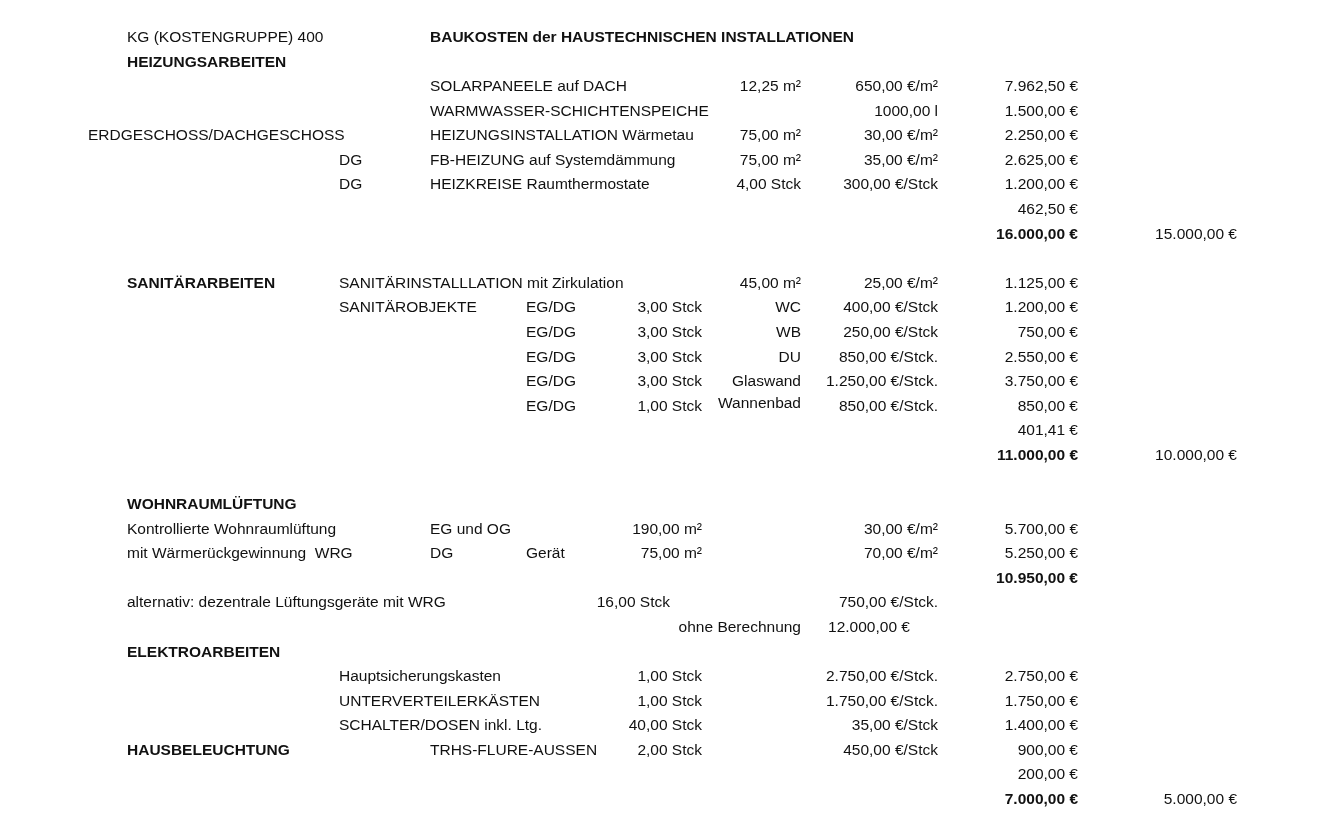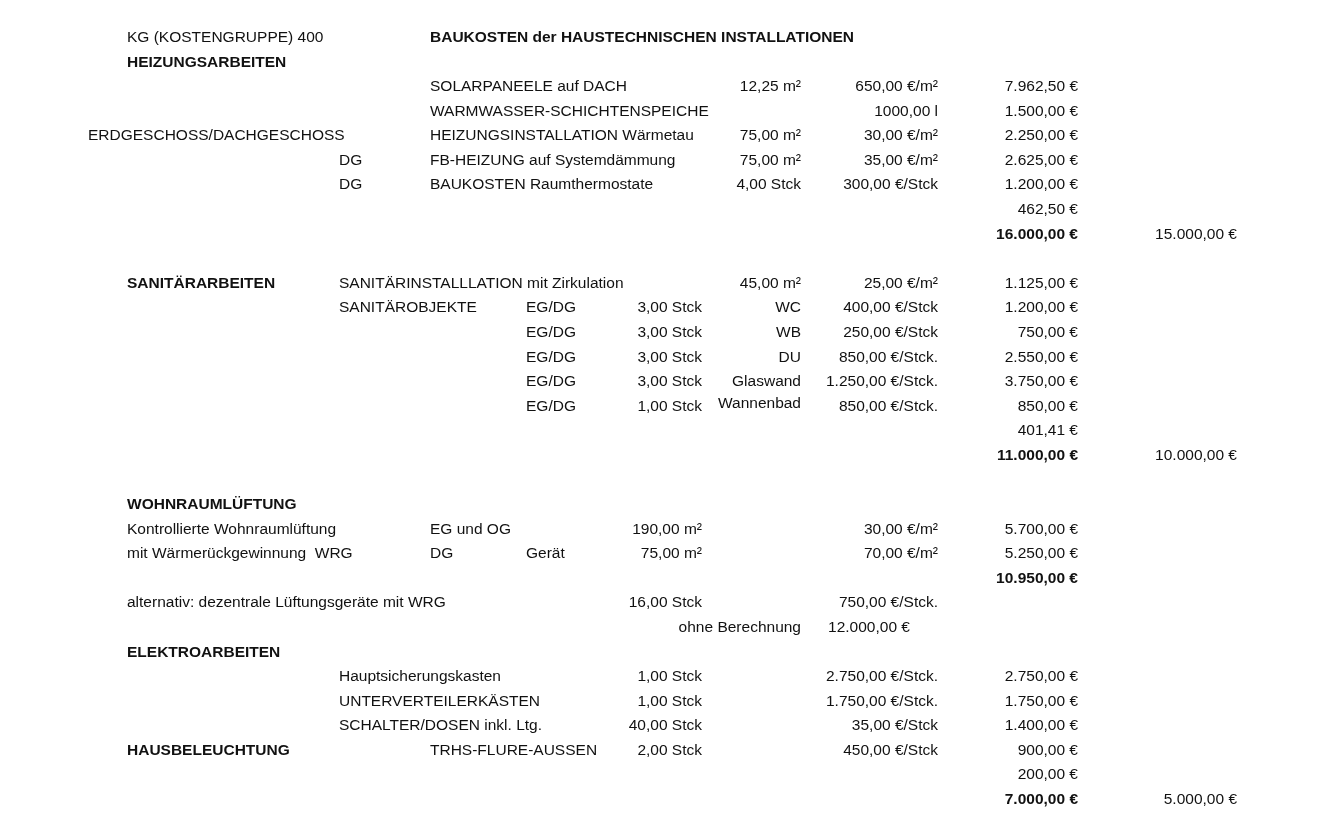--- a/index.html
+++ b/index.html
@@ -39,21 +39,21 @@
 </div>
 <div>
   <div class="t" style="left:339px;top:150px;">DG</div>
   <div class="t" style="left:430px;top:150px;">FB-HEIZUNG auf Systemdämmung</div>
   <div class="t r" style="left:700px;width:101px;top:150px;">75,00 m²</div>
   <div class="t r" style="left:800px;width:138px;top:150px;">35,00 €/m²</div>
   <div class="t r" style="left:960px;width:118px;top:150px;">2.625,00 €</div>
 </div>
 <div>
   <div class="t" style="left:339px;top:174px;">DG</div>
-  <div class="t" style="left:430px;top:174px;">BAUKOSTEN Raumthermostate</div>
+  <div class="t" style="left:430px;top:174px;">HEIZKREISE Raumthermostate</div>
   <div class="t r" style="left:700px;width:101px;top:174px;">4,00 Stck</div>
   <div class="t r" style="left:800px;width:138px;top:174px;">300,00 €/Stck</div>
   <div class="t r" style="left:960px;width:118px;top:174px;">1.200,00 €</div>
 </div>
 <div class="t r" style="left:960px;width:118px;top:199px;">462,50 €</div>
 <div class="t r b" style="left:940px;width:138px;top:224px;">16.000,00 €</div>
 <div class="t r" style="left:1100px;width:137px;top:224px;">15.000,00 €</div>
 
 <div class="t b" style="left:127px;top:273px;">SANITÄRARBEITEN</div>
 <div>
@@ -115,21 +115,21 @@
   <div class="t" style="left:127px;top:543px;white-space:pre;">mit Wärmerückgewinnung  WRG</div>
   <div class="t" style="left:430px;top:543px;">DG</div>
   <div class="t" style="left:526px;top:543px;">Gerät</div>
   <div class="t r" style="left:600px;width:102px;top:543px;">75,00 m²</div>
   <div class="t r" style="left:800px;width:138px;top:543px;">70,00 €/m²</div>
   <div class="t r" style="left:960px;width:118px;top:543px;">5.250,00 €</div>
 </div>
 <div class="t r b" style="left:940px;width:138px;top:568px;">10.950,00 €</div>
 <div>
   <div class="t" style="left:127px;top:592px;">alternativ: dezentrale Lüftungsgeräte mit WRG</div>
-  <div class="t r" style="left:600px;width:102px;top:592px;">16,00 Stck</div>
+  <div class="t r" style="left:568px;width:102px;top:592px;">16,00 Stck</div>
   <div class="t r" style="left:800px;width:138px;top:592px;">750,00 €/Stck.</div>
 </div>
 <div class="t r" style="left:620px;width:181px;top:617px;">ohne Berechnung</div>
 <div class="t r" style="left:800px;width:138px;top:617px;text-align:center;">12.000,00 €</div>
 
 <div class="t b" style="left:127px;top:642px;">ELEKTROARBEITEN</div>
 <div>
   <div class="t" style="left:339px;top:666px;">Hauptsicherungskasten</div>
   <div class="t r" style="left:600px;width:102px;top:666px;">1,00 Stck</div>
   <div class="t r" style="left:800px;width:138px;top:666px;">2.750,00 €/Stck.</div>

